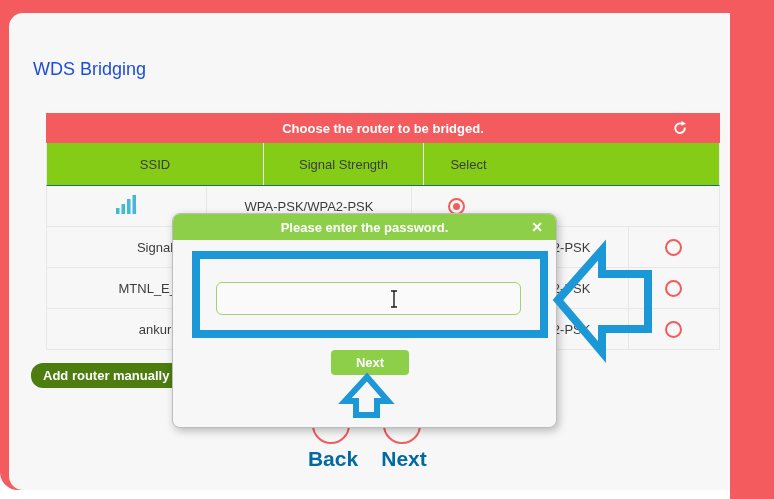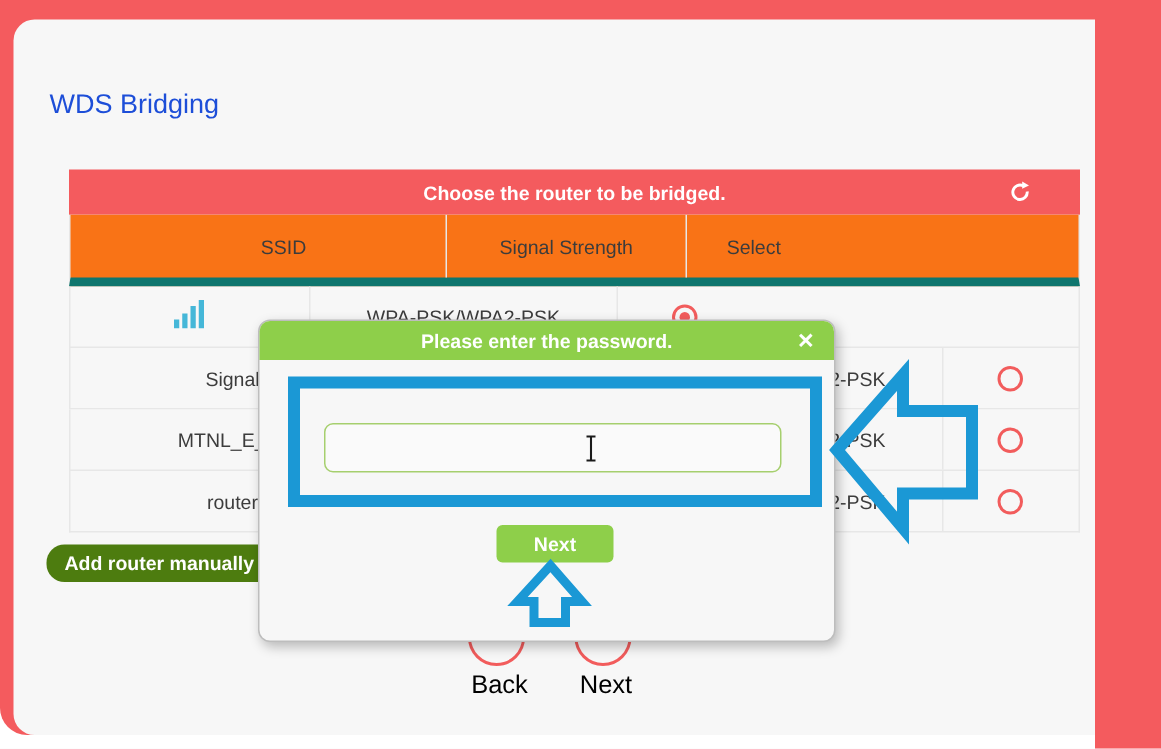--- a/index.html
+++ b/index.html
@@ -16,21 +16,21 @@
 
   
   .page-title{position:absolute;left:33px;top:59px;font-size:18px;color:#1d4ed8;}
 
   
   .scan-table{position:absolute;left:46px;top:113px;width:674px;}
   .tbar{position:relative;height:30px;background:#f45b5e;color:#fff;
         font-size:13px;font-weight:bold;display:flex;align-items:center;justify-content:center;}
   .refresh{position:absolute;right:32px;top:7px;width:16px;height:16px;cursor:pointer;}
   .thead,.trow{display:flex;border-left:1px solid #e7e7e7;border-right:1px solid #e7e7e7;}
-  .thead{height:42px;background:#f97316;border-bottom:6px solid #0f766e;padding-left:34px;}
+  .thead{height:42px;background:#84cc16;border-bottom:1px solid #0f766e;}
   .trow{height:40px;background:#f7f7f7;border-bottom:1px solid #e7e7e7;}
   .cell{display:flex;align-items:center;justify-content:center;
         font-size:13px;border-right:1px solid #e7e7e7;box-sizing:border-box;}
   .cell:last-child{border-right:none;}
   .c-ssid{width:217px;} .c-sig{width:160px;} .c-sec{width:205px;} .c-sel{width:89px;}
 
   .radio{width:13px;height:13px;border:2px solid #f25c5c;border-radius:50%;
          position:relative;cursor:pointer;background:transparent;}
   .radio.checked::after{content:"";position:absolute;left:3px;top:3px;width:7px;height:7px;
          border-radius:50%;background:#f25c5c;}
@@ -40,21 +40,21 @@
            background:#4d7c0f;color:#fff;font-size:13px;font-weight:bold;
            border:none;border-radius:12px;display:flex;align-items:center;
            justify-content:flex-start;padding:0 0 0 12px;cursor:pointer;box-sizing:border-box;}
 
   
   .circle-btn{position:absolute;width:38px;height:38px;border:2px solid #f25c5c;
               border-radius:50%;background:transparent;cursor:pointer;}
   .circle-back{left:312px;top:406px;}
   .circle-next{left:383px;top:406px;}
   .circle-label{position:absolute;top:447px;width:60px;text-align:center;
-                color:#000000;font-size:17px;font-weight:normal;cursor:pointer;}
+                color:#0369a1;font-size:21px;font-weight:bold;cursor:pointer;}
   .lbl-back{left:303px;} .lbl-next{left:374px;}
 
   
   .modal{position:absolute;left:172px;top:213px;width:385px;height:215px;
          background:#f7f7f7;border:1px solid #bdbdbd;border-radius:8px;
          box-shadow:2px 3px 8px rgba(0,0,0,0.25);box-sizing:border-box;z-index:10;}
   .modal-head{position:absolute;left:0;top:0;right:0;height:26px;background:#8ecf4a;
               border-radius:7px 7px 0 0;display:flex;align-items:center;justify-content:center;
               color:#fff;font-size:13px;font-weight:bold;}
   .modal-close{position:absolute;right:13px;top:5px;color:#fff;font-size:14px;
@@ -148,21 +148,21 @@
           </svg>
         </span>
       </div>
       <div class="cell c-sec">WPA-PSK/WPA2-PSK</div>
       <div class="cell c-sel">
         <span class="radio"></span>
       </div>
     </div>
 
     <div class="trow">
-      <div class="cell c-ssid">router</div>
+      <div class="cell c-ssid">ankur</div>
       <div class="cell c-sig">
         <span>
           <svg width="21" height="19" viewBox="0 0 21 19">
             <rect x="0" y="13" width="3.5" height="6" fill="#45b7d8"></rect>
             <rect x="5.5" y="9" width="3.5" height="10" fill="#45b7d8"></rect>
             <rect x="11" y="4" width="3.5" height="15" fill="#45b7d8"></rect>
             <rect x="16.5" y="0" width="3.5" height="19" fill="#45b7d8"></rect>
           </svg>
         </span>
       </div>

